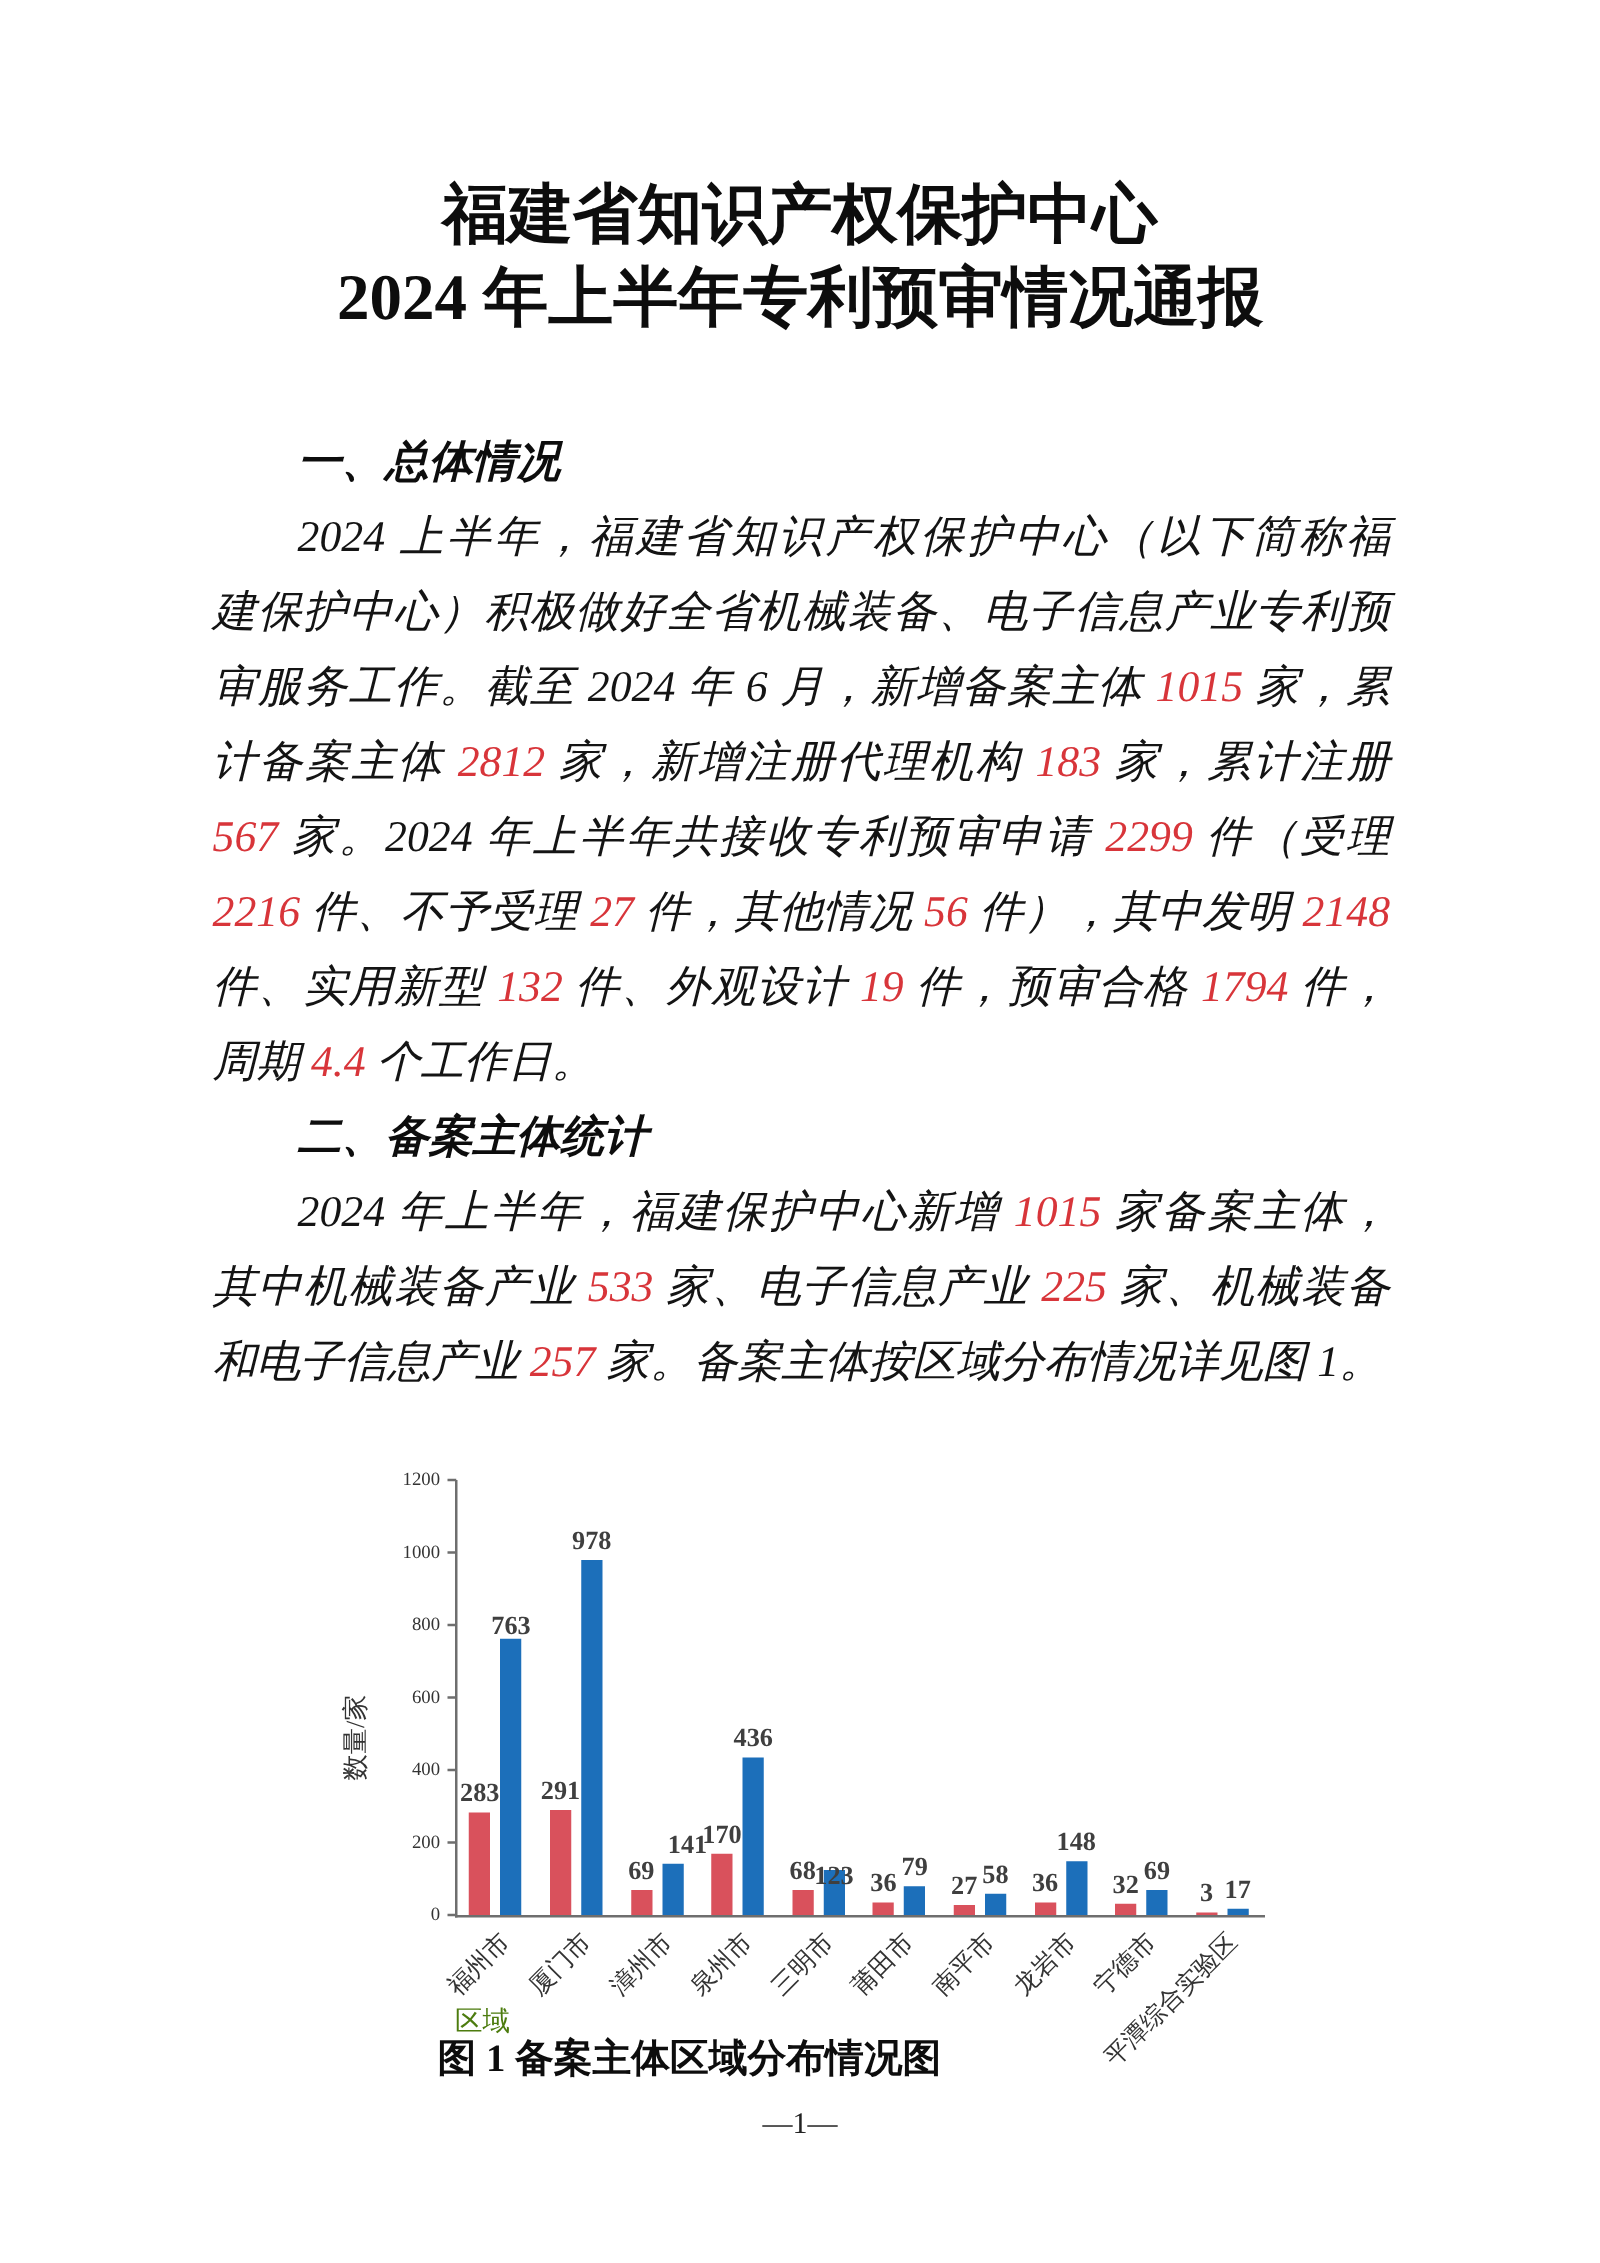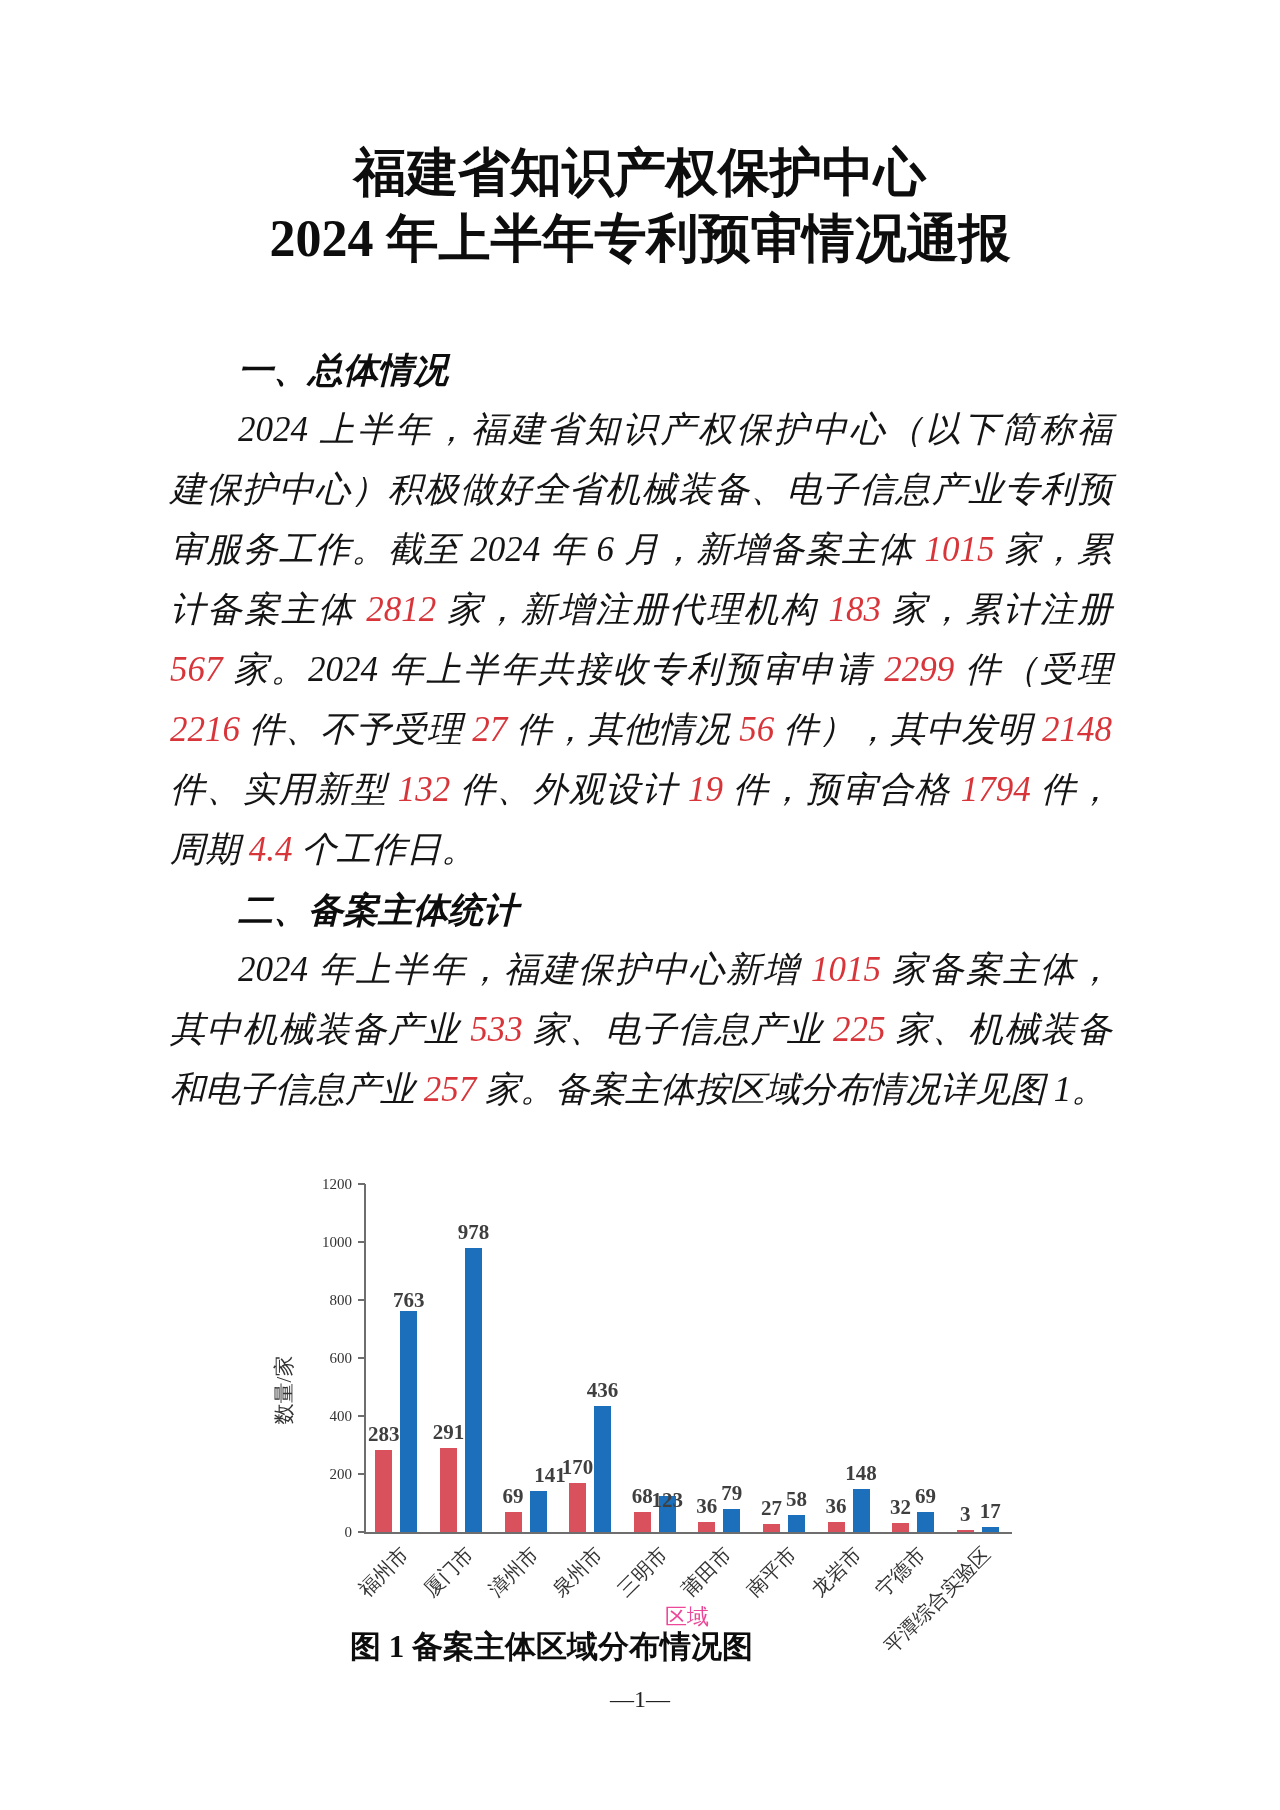--- a/index.html
+++ b/index.html
@@ -25,22 +25,22 @@
   .plot{position:absolute;left:124px;top:34px;width:646px;height:348px;
     border-left:2px solid #6e6e6e;border-bottom:2px solid #6e6e6e;}
   .ytick-label{position:absolute;left:0;width:112px;text-align:right;
     font-size:15px;color:#333;height:22px;line-height:22px;}
   .ytick-mark{position:absolute;width:7px;height:2px;background:#6e6e6e;left:118px;}
   .bar{position:absolute;}
   .bar-label{position:absolute;width:64px;text-align:center;font-weight:bold;
     font-size:21px;color:#3f3f3f;height:24px;line-height:24px;}
   .xtick-label{position:absolute;white-space:nowrap;font-size:20px;color:#333;
     transform-origin:100% 0;transform:rotate(-45deg);text-align:right;height:24px;line-height:24px;}
-  .x-title{position:absolute;left:124px;width:646px;top:452px;text-align:center;
-    font-size:22px;color:#ec4899;}
+  .x-title{position:absolute;left:124px;width:646px;top:452px;text-align:left;
+    font-size:22px;color:#4d7c0f;}
   .y-title{position:absolute;left:-16px;top:226px;width:120px;text-align:center;
     font-size:21px;color:#333;transform:rotate(-90deg);transform-origin:center center;white-space:nowrap;}
   .legend{position:absolute;left:310px;top:80px;display:flex;gap:22px;align-items:center;}
   .legend-item{display:flex;align-items:center;gap:8px;}
   .legend-swatch{width:17px;height:17px;display:inline-block;}
   .legend-text{font-size:21px;font-weight:bold;color:#333;white-space:nowrap;}
   .chart-caption{position:absolute;left:110px;width:400px;top:476px;text-align:center;
     font-weight:bold;font-size:31px;color:#0d0d0d;white-space:nowrap;}
   
   .page-num{position:absolute;left:0;top:1686px;width:1280px;text-align:center;

